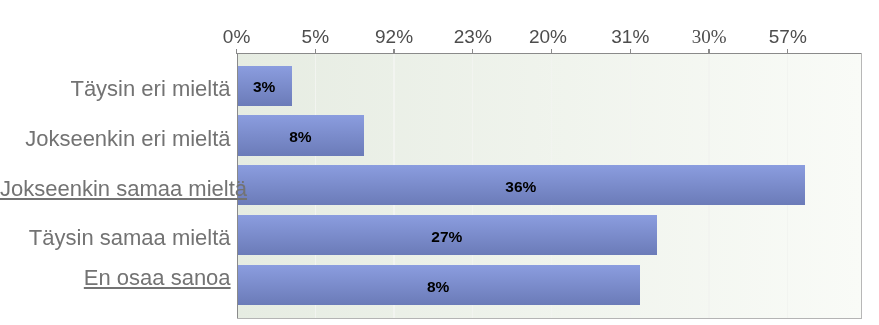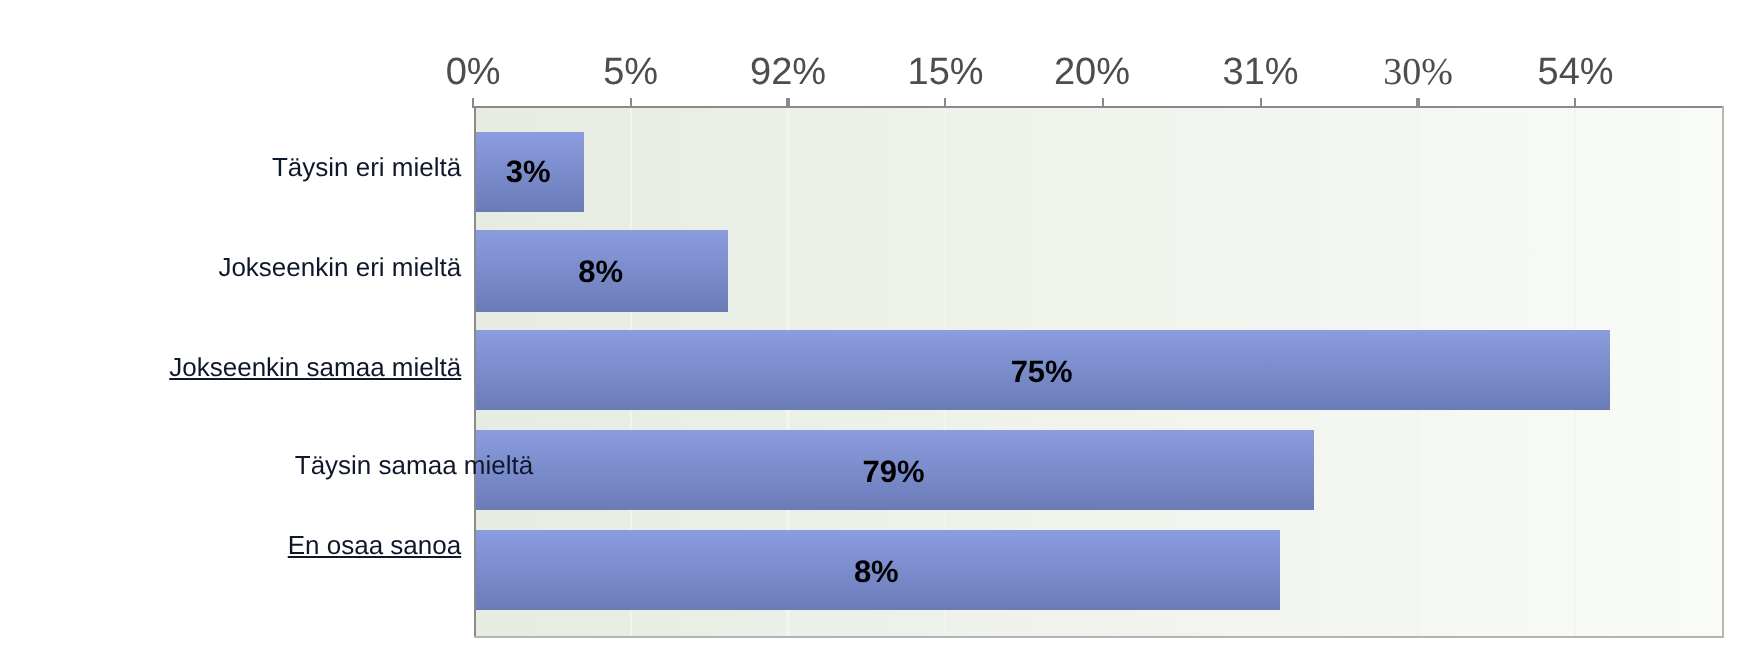--- a/index.html
+++ b/index.html
@@ -22,21 +22,21 @@
   
   .tick{position:absolute;top:49.4px;width:1.2px;height:4.2px;background:#8a8a8a;}
   .tick-label{position:absolute;top:27px;width:90px;margin-left:-45px;
               text-align:center;color:#4d4d4d;font-size:19px;line-height:19px;white-space:nowrap;}
 
   
   .gridline{position:absolute;top:54.2px;height:263.5px;width:1.2px;background:#f2f4f0;}
 
   
   .cat-label{position:absolute;left:0;width:230.6px;text-align:right;
-             color:#0f172a;font-size:13px;white-space:nowrap;}
+             color:#737373;font-size:22px;white-space:nowrap;}
 
   
   .bar{position:absolute;background:linear-gradient(to bottom,#8b9ddf 0%,#6b7bb8 100%);}
   .bar-label{position:absolute;color:#000000;font-size:15.5px;font-weight:bold;
              white-space:nowrap;text-align:center;}
 </style>
 </head>
 <body>
 
 <div id="root">
@@ -52,23 +52,23 @@
       <div class="gridline" style="left: 708.45px;"></div>
       <div class="gridline" style="left: 787.2px;"></div>
     </div>
 
   <div id="bars">
       <div class="bar" style="left: 236.55px; top: 65.5px; width: 55.125px; height: 40.3px;"></div>
       <div class="bar-label" style="left: 236.55px; width: 55.125px; top: 67.2px; height: 40.3px; line-height: 40.3px;">3%</div>
       <div class="bar" style="left: 236.55px; top: 115.35px; width: 127.575px; height: 40.3px;"></div>
       <div class="bar-label" style="left: 236.55px; width: 127.575px; top: 117.05px; height: 40.3px; line-height: 40.3px;">8%</div>
       <div class="bar" style="left: 236.55px; top: 165.2px; width: 568.575px; height: 40.3px;"></div>
-      <div class="bar-label" style="left: 236.55px; width: 568.575px; top: 166.9px; height: 40.3px; line-height: 40.3px;">75%</div>
+      <div class="bar-label" style="left: 236.55px; width: 568.575px; top: 166.9px; height: 40.3px; line-height: 40.3px;">36%</div>
       <div class="bar" style="left: 236.55px; top: 215px; width: 420.525px; height: 40.3px;"></div>
-      <div class="bar-label" style="left: 236.55px; width: 420.525px; top: 216.7px; height: 40.3px; line-height: 40.3px;">79%</div>
+      <div class="bar-label" style="left: 236.55px; width: 420.525px; top: 216.7px; height: 40.3px; line-height: 40.3px;">27%</div>
       <div class="bar" style="left: 236.55px; top: 264.85px; width: 403.2px; height: 40.3px;"></div>
       <div class="bar-label" style="left: 236.55px; width: 403.2px; top: 266.55px; height: 40.3px; line-height: 40.3px;">8%</div>
     </div>
 
   <div class="frame-top"></div>
   <div class="frame-left"></div>
   <div class="frame-bottom"></div>
   <div class="frame-right"></div>
 
   <div id="ticks">
@@ -78,27 +78,27 @@
       <div class="tick" style="left: 472.2px;"></div>
       <div class="tick" style="left: 550.95px;"></div>
       <div class="tick" style="left: 629.7px;"></div>
       <div class="tick" style="left: 708.45px;"></div>
       <div class="tick" style="left: 787.2px;"></div>
     </div>
   <div id="ticklabels">
       <div class="tick-label" style="left: 236.55px;">0%</div>
       <div class="tick-label" style="left: 315.3px;">5%</div>
       <div class="tick-label" style="left: 394.05px;">92%</div>
-      <div class="tick-label" style="left: 472.8px;">15%</div>
-      <div class="tick-label" style="left: 520px; text-align: right;">20%</div>
+      <div class="tick-label" style="left: 472.8px;">23%</div>
+      <div class="tick-label" style="left: 548px;">20%</div>
       <div class="tick-label" style="left: 630.3px;">31%</div>
       <div class="tick-label" style="left: 709.05px; font-family: Liberation Serif, serif;">30%</div>
-      <div class="tick-label" style="left: 787.8px;">54%</div>
+      <div class="tick-label" style="left: 787.8px;">57%</div>
     </div>
   <div id="catlabels">
       <div class="cat-label" style="top: 75.9px;">Täysin eri mieltä</div>
       <div class="cat-label" style="top: 125.75px; text-align: right;">Jokseenkin eri mieltä</div>
       <div class="cat-label" style="top: 175.6px; text-decoration: underline;">Jokseenkin samaa mieltä</div>
-      <div class="cat-label" style="top: 225.4px; margin-left: 36px;">Täysin samaa mieltä</div>
+      <div class="cat-label" style="top: 225.4px;">Täysin samaa mieltä</div>
       <div class="cat-label" style="top: 265px; text-decoration: underline;">En osaa sanoa</div>
     </div>
 
 </div>
 
 </body></html>

